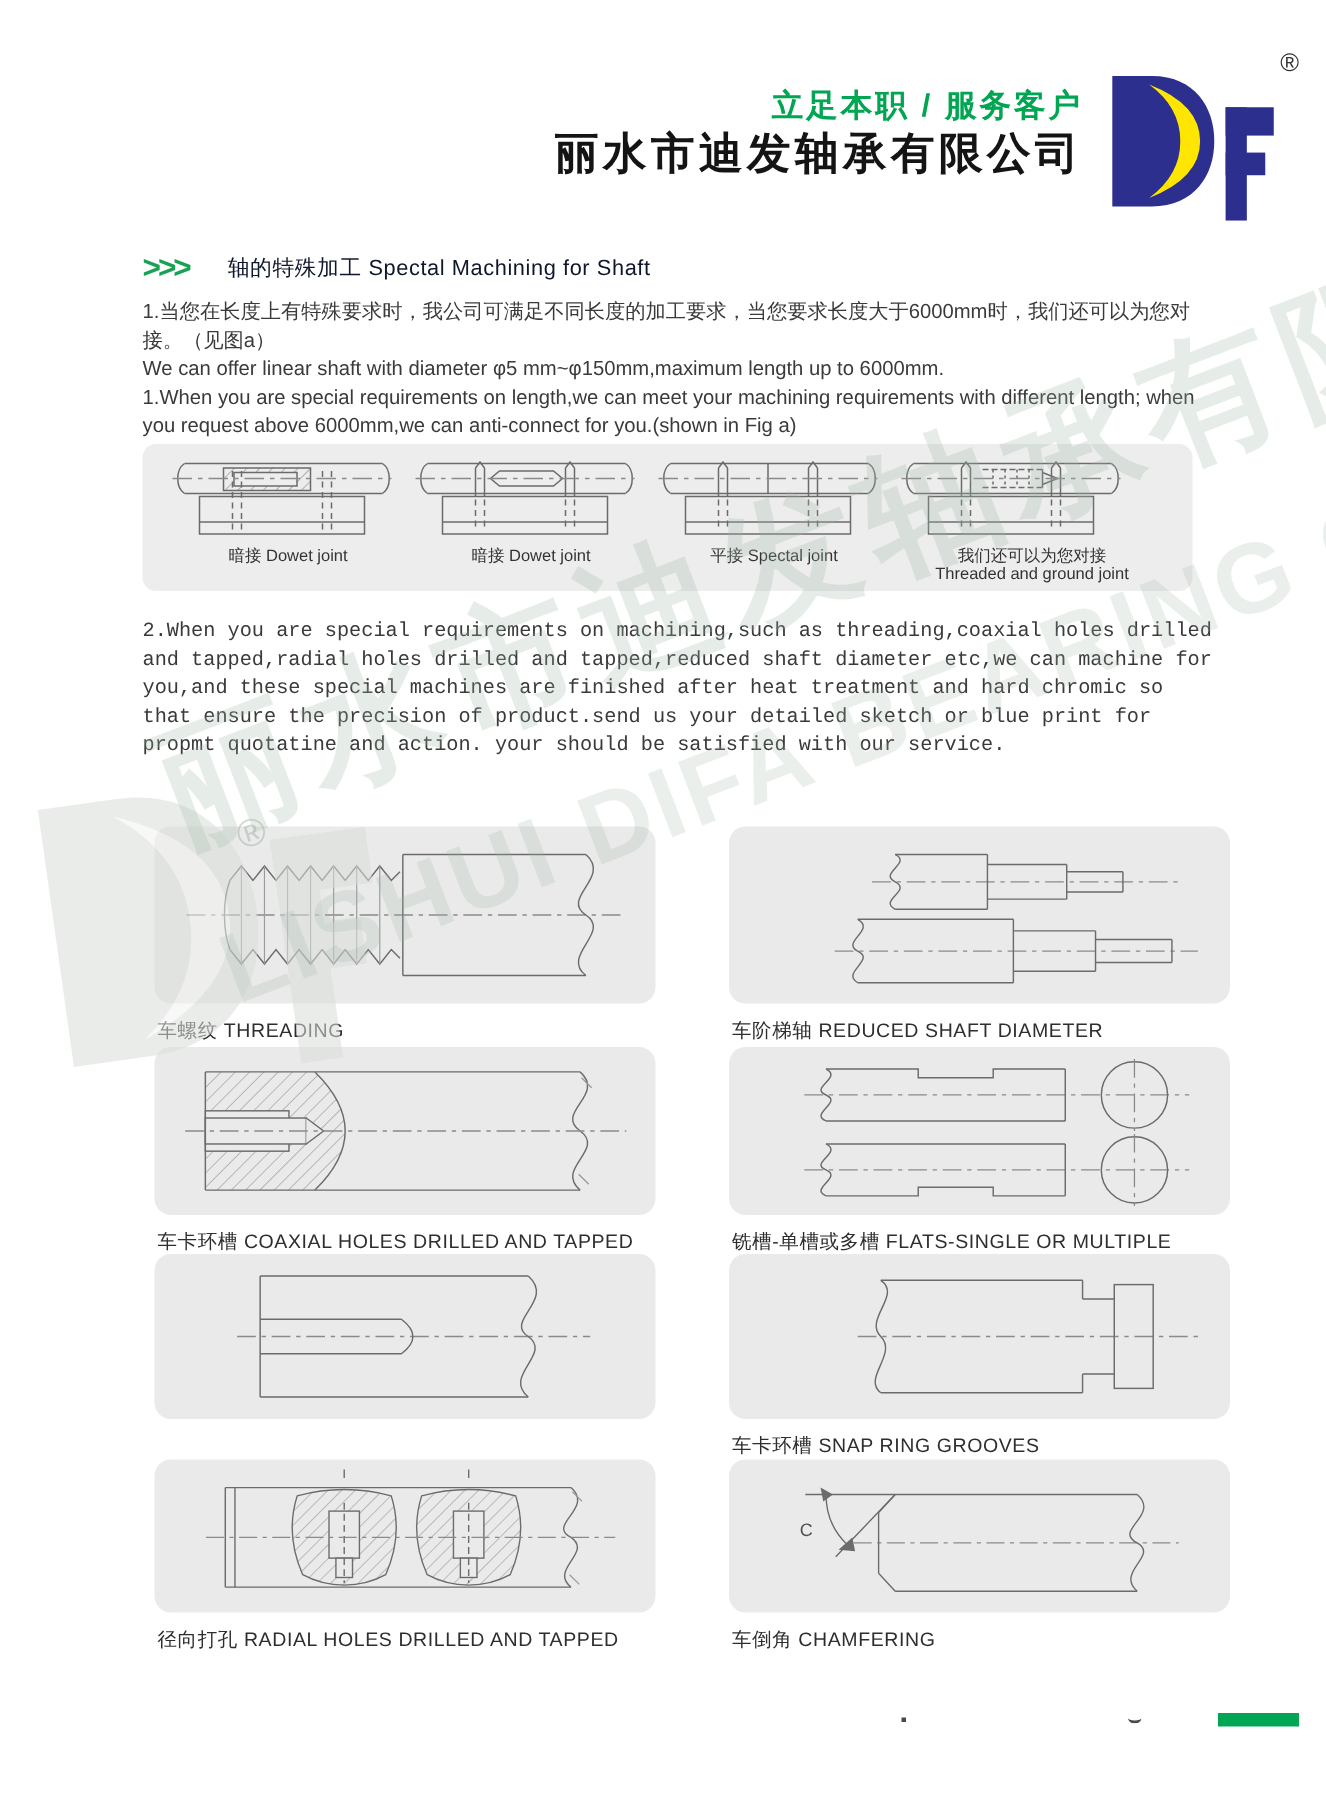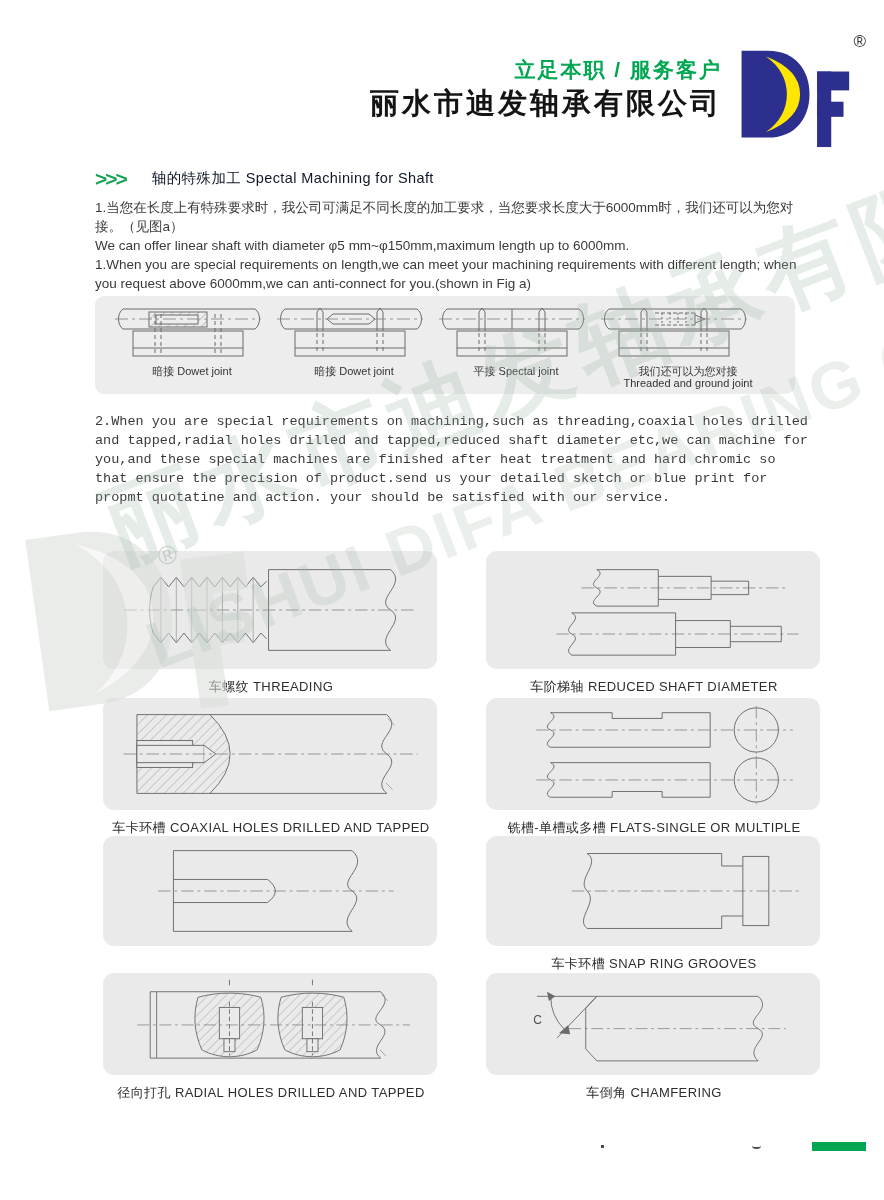--- a/index.html
+++ b/index.html
@@ -36,21 +36,21 @@
   .joint-label-2:empty{display:none;}
 
   
   .panel{position:absolute;width:334px;}
   .p1{left:103px;top:551px}.p2{left:486px;top:551px}
   .p3{left:103px;top:698px}.p4{left:486px;top:698px}
   .p5{left:103px;top:836px}.p6{left:486px;top:836px}
   .p7{left:103px;top:973px}.p8{left:486px;top:973px}
   .panel-box{background:#eaeaea;border-radius:11px;display:flex;align-items:center;justify-content:center;}
   .hh1{height:118px}.hh2{height:112px}.hh3{height:110px}.hh4{height:102px}
-  .panel-label{font-size:13px;color:#2e2e2e;margin-top:9px;letter-spacing:0.4px;padding-left:2px;text-align:center;}
+  .panel-label{font-size:13px;color:#2e2e2e;margin-top:9px;letter-spacing:0.4px;padding-left:2px;}
 
   
   .watermark{position:absolute;inset:0;pointer-events:none;z-index:3;}
   .wm-cn{position:absolute;left:110px;top:470px;font-size:92px;font-weight:bold;white-space:nowrap;
          color:rgba(158,184,168,0.26);letter-spacing:8px;transform:rotate(-21deg);transform-origin:0 50%;}
   .wm-en{position:absolute;left:150px;top:610px;font-size:66px;font-weight:bold;white-space:nowrap;
          color:rgba(158,184,168,0.22);letter-spacing:3px;transform:rotate(-21deg);transform-origin:0 50%;}
   .wm-logo{position:absolute;left:22px;top:512px;opacity:0.55;transform:rotate(-8deg);}
   .wm-reg{position:absolute;left:158px;top:540px;font-size:26px;color:rgba(150,170,158,0.45);transform:rotate(-18deg);}
 

